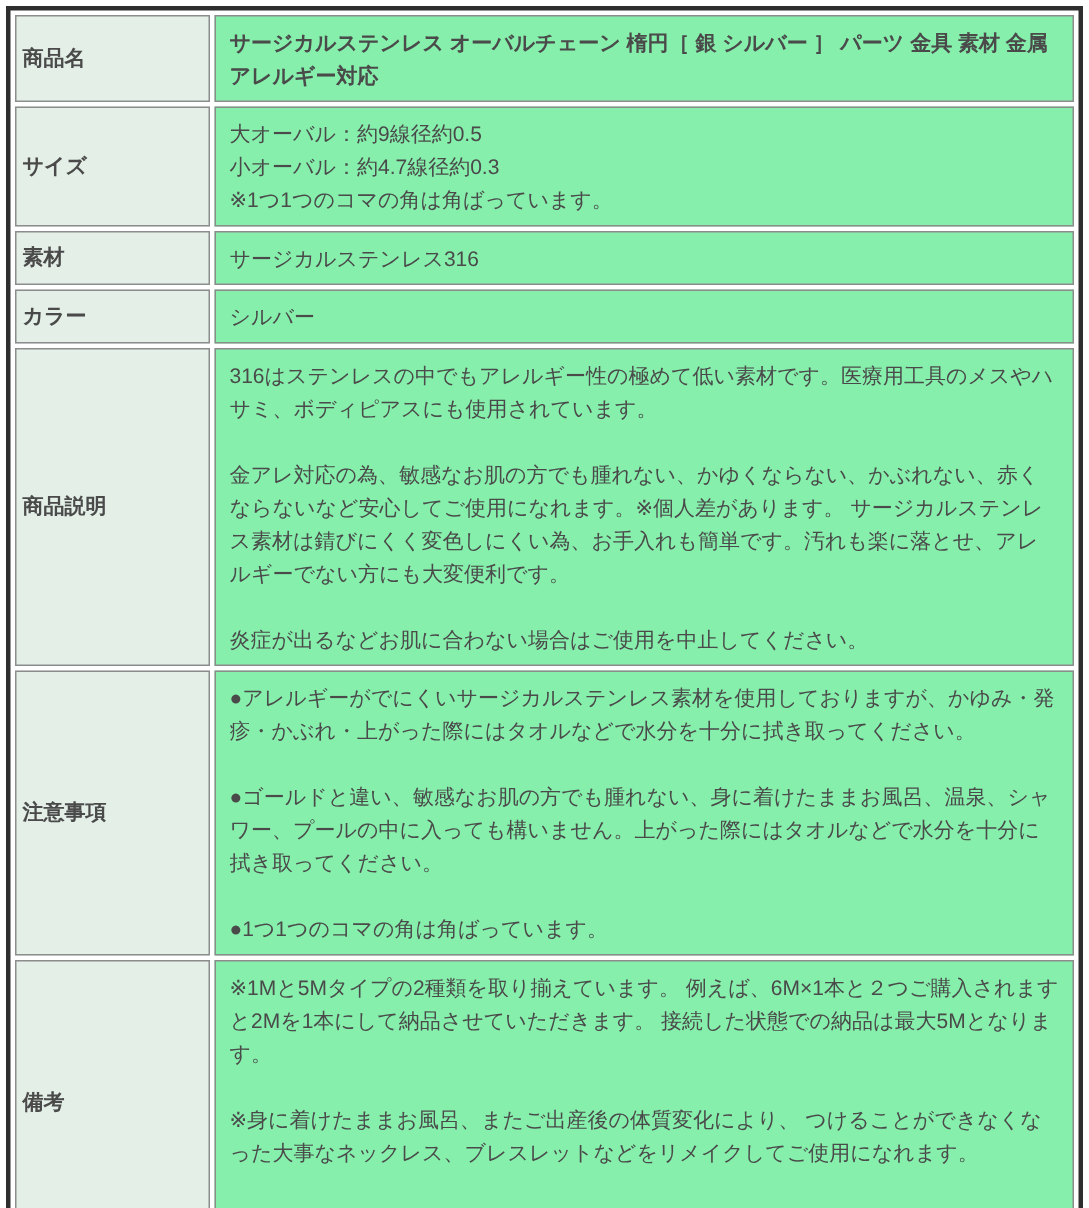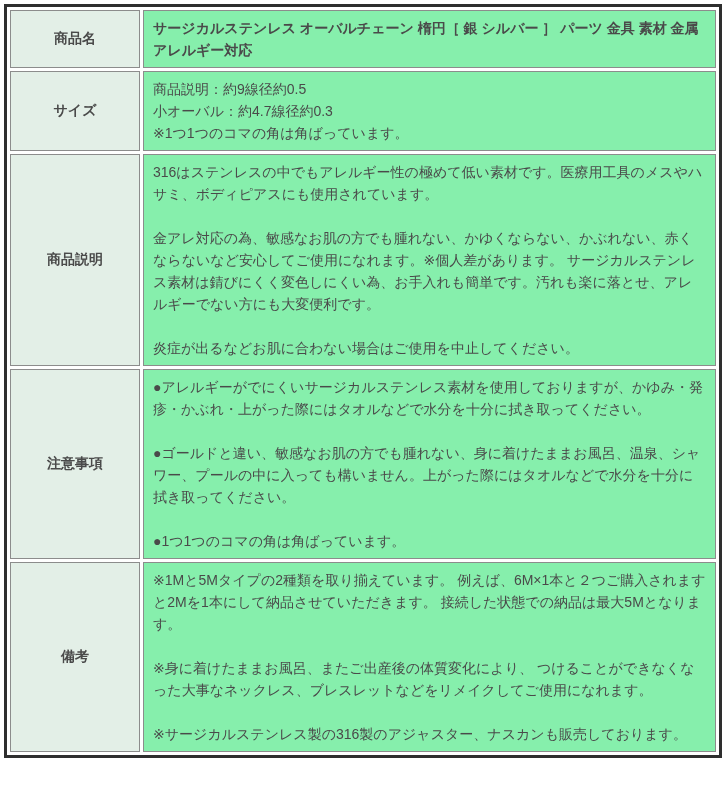--- a/index.html
+++ b/index.html
@@ -28,21 +28,21 @@
     width: 718px;
     table-layout: fixed;
   }
   th.row-label {
     width: 130px;
     background: var(--header-bg);
     border: 1px solid var(--cell-border);
     font-size: 14px;
     font-weight: bold;
     color: var(--text);
-    text-align: center;
+    text-align: left;
     vertical-align: middle;
     padding: 2px 4px;
   }
   td.row-content {
     background: #86efac;
     border: 1px solid var(--cell-border);
     font-size: 14px;
     color: var(--text);
     line-height: 22px;
     vertical-align: middle;
@@ -61,23 +61,35 @@
   <tbody id="spec-body">
       <tr>
         <th class="row-label">商品名</th>
         <td class="row-content gapped bold">
           <p>サージカルステンレス オーバルチェーン 楕円［ 銀 シルバー ］ パーツ 金具 素材 金属アレルギー対応</p>
         </td>
       </tr>
       <tr>
         <th class="row-label">サイズ</th>
         <td class="row-content tight">
-          <p>商品説明：約9線径約0.5</p>
+          <p>大オーバル：約9線径約0.5</p>
           <p>小オーバル：約4.7線径約0.3</p>
           <p>※1つ1つのコマの角は角ばっています。</p>
+        </td>
+      </tr>
+      <tr>
+        <th class="row-label">素材</th>
+        <td class="row-content gapped">
+          <p>サージカルステンレス316</p>
+        </td>
+      </tr>
+      <tr>
+        <th class="row-label">カラー</th>
+        <td class="row-content gapped">
+          <p>シルバー</p>
         </td>
       </tr>
       <tr>
         <th class="row-label">商品説明</th>
         <td class="row-content gapped">
           <p>316はステンレスの中でもアレルギー性の極めて低い素材です。医療用工具のメスやハサミ、ボディピアスにも使用されています。</p>
           <p>金アレ対応の為、敏感なお肌の方でも腫れない、かゆくならない、かぶれない、赤くならないなど安心してご使用になれます。※個人差があります。 サージカルステンレス素材は錆びにくく変色しにくい為、お手入れも簡単です。汚れも楽に落とせ、アレルギーでない方にも大変便利です。</p>
           <p>炎症が出るなどお肌に合わない場合はご使用を中止してください。</p>
         </td>
       </tr>

